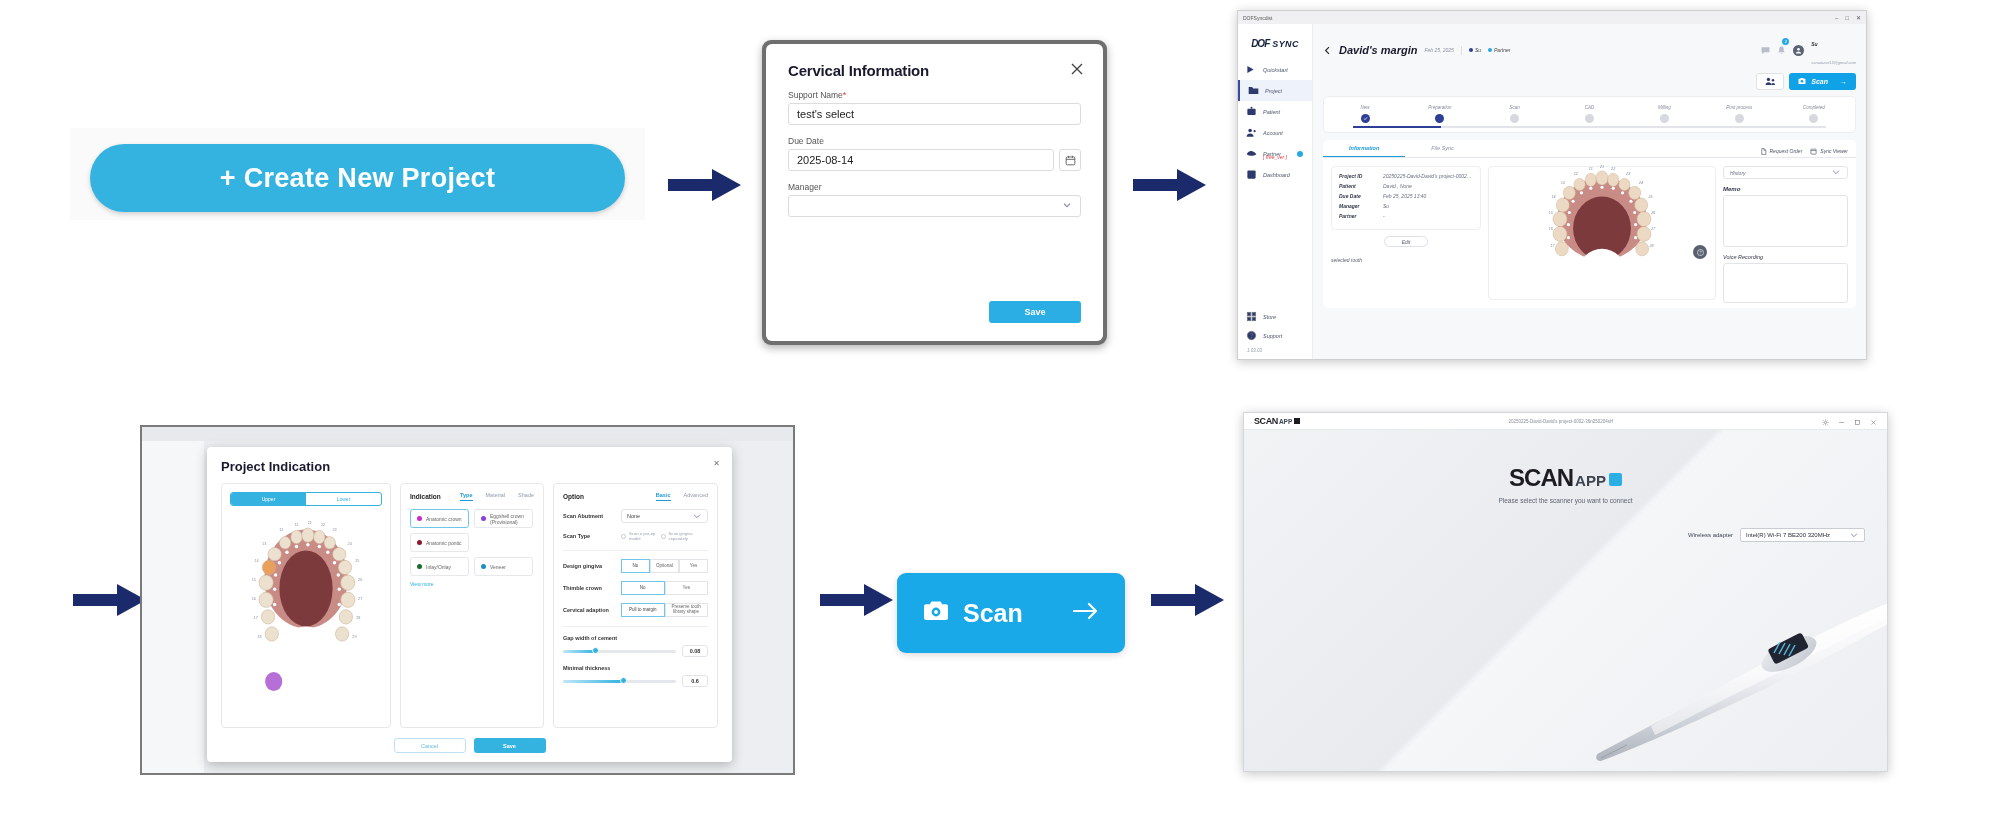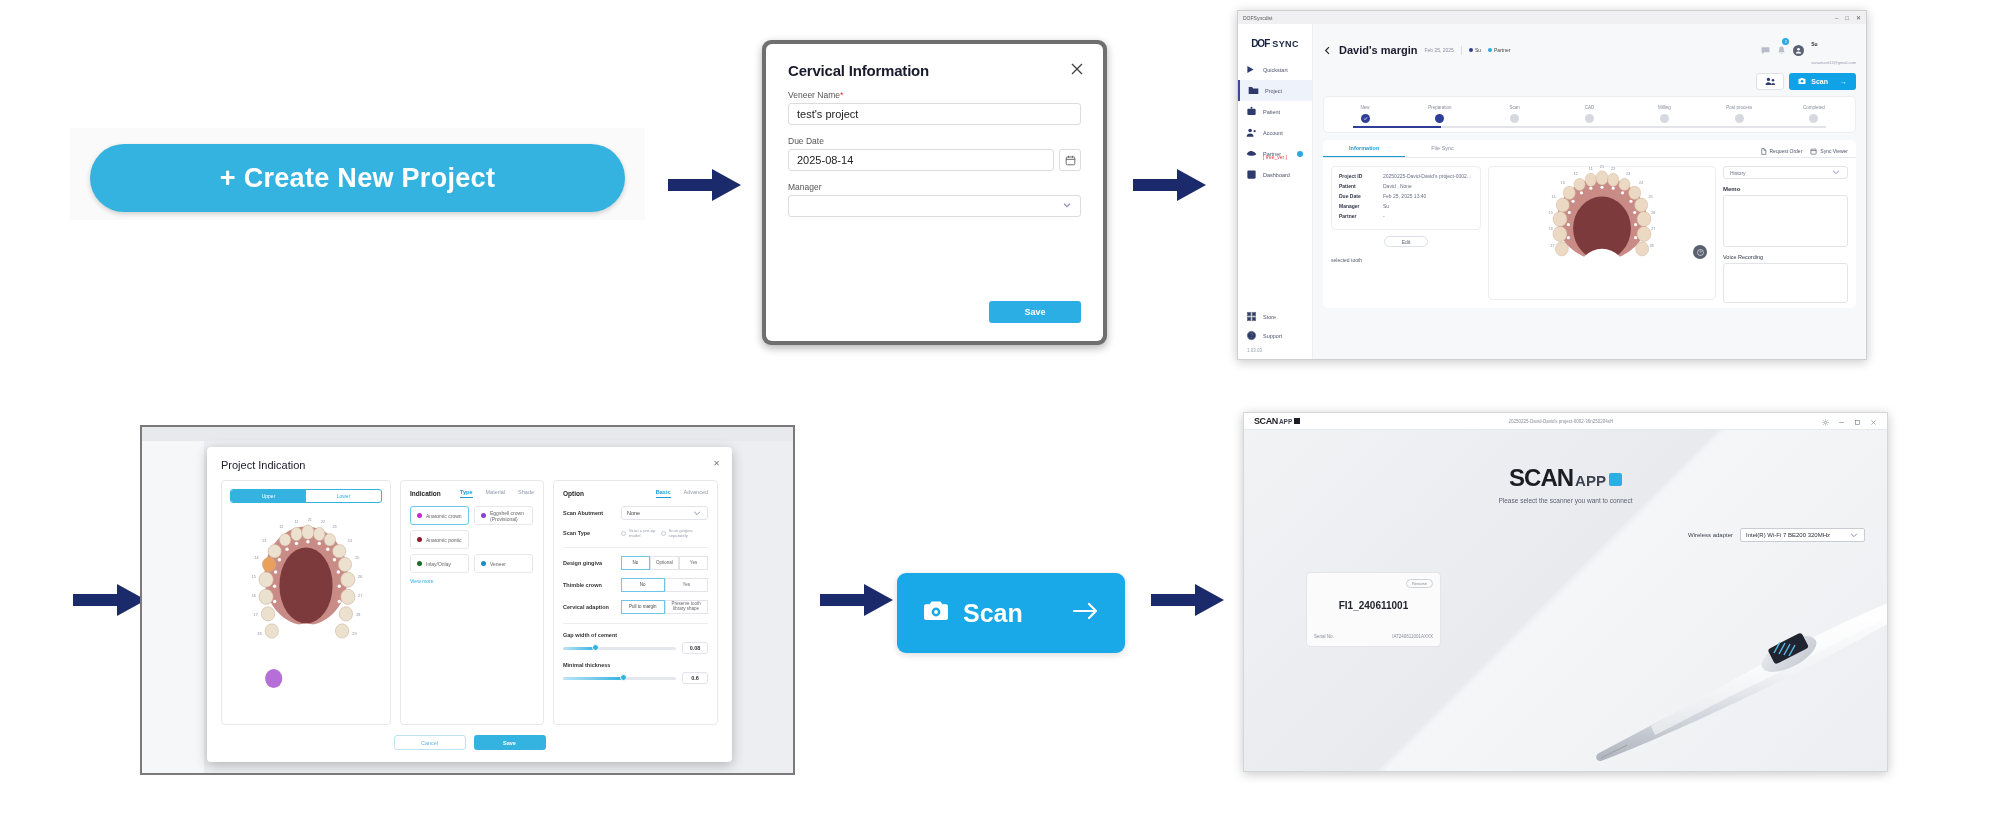--- a/index.html
+++ b/index.html
@@ -53,21 +53,21 @@
     display:flex; align-items:center; justify-content:center; cursor:pointer;
   }
 
   
   .win { background:#fff; box-shadow:0 2px 10px rgba(0,0,0,.22); position:absolute; }
   .win-bar { height:13px; background:#f0f0f2; display:flex; align-items:center; padding:0 5px; font-size:5px; color:#555; }
   .win-ctrl { margin-left:auto; display:flex; gap:7px; align-items:center; color:#555; font-size:6px; }
 
   
   .sync-win { left:1237px; top:10px; width:630px; height:350px; border:1px solid #cfcfcf; }
-  .sync-body { display:flex; height:calc(100% - 13px); background:#f7f8fa; }
+  .sync-body { display:flex; height:calc(100% - 13px); background:#f7f8fa;font-style:italic; }
   .sync-side { width:75px; background:#fff; border-right:1px solid #eee; padding-top:10px; position:relative; }
   .brand { display:flex; align-items:center; justify-content:center; gap:3px; padding:4px 0 10px; }
   .brand-mark { font-size:10px; font-weight:800; color:#16233f; letter-spacing:-1px; }
   .brand-txt { font-size:9px; font-weight:700; color:#16233f; letter-spacing:.4px; }
   .side-item { display:flex; align-items:center; gap:6px; padding:5px 8px; font-size:5.5px; color:#50556b; position:relative; }
   .side-item.active { background:#eef2fb; border-left:2px solid #3b4a9e; }
   .side-ico { width:11px; height:11px; display:flex; align-items:center; justify-content:center; }
   .side-ico svg { width:11px; height:11px; fill:#2d3a6b; }
   .side-dot { position:absolute; right:9px; width:6px; height:6px; border-radius:50%; background:#29a9e1; }
   .free-ver { position:absolute; top:130px; width:100%; text-align:center; font-size:5px; color:#e4393c; }
@@ -134,21 +134,21 @@
 
   
   .pind-bg { left:140px; top:425px; width:655px; height:350px; background:#7a7a7a; }
   .pind-inner { position:absolute; inset:2px; background:#eceef1; overflow:hidden; }
   .pind-ghost-side { position:absolute; left:0; top:14px; width:62px; bottom:0; background:#f6f7f9; }
   .pind-ghost-top { position:absolute; left:0; top:0; right:0; height:14px; background:#e7e9ec; }
   .pind-dialog {
     position:absolute; left:65px; top:20px; width:525px; height:315px;
     background:#fff; border-radius:4px; box-shadow:0 3px 12px rgba(0,0,0,.25); padding:12px 14px;
   }
-  .pind-title { font-size:11px; font-weight:400; color:#1a1a2e; }
+  .pind-title { font-size:13px; font-weight:700; color:#1a1a2e; }
   .pind-close { position:absolute; right:12px; top:12px; font-size:8px; color:#777; }
   .pind-cols { display:flex; gap:9px; margin-top:9px; height:245px; }
   .col-card { border:1px solid #e6e8ec; border-radius:4px; background:#fff; }
   .col-arch { width:170px; padding:8px; }
   .ul-toggle { display:flex; height:14px; border:1px solid #35b3e0; border-radius:3px; overflow:hidden; margin-bottom:6px; }
   .ul-toggle div { flex:1; display:flex; align-items:center; justify-content:center; font-size:5px; color:#35b3e0; }
   .ul-toggle div.on { background:#35b3e0; color:#fff; }
   .col-ind { flex:1; padding:8px 9px; }
   .ind-head { display:flex; align-items:center; }
   .ind-h-title { font-size:6.5px; font-weight:700; color:#222; }
@@ -234,23 +234,23 @@
     <div class="pi-dialog">
       <div class="pi-title">Cervical Information</div>
       <div class="pi-close">
         <svg viewBox="0 0 16 16" stroke-width="1.4">
             <path d="M3 3 L13 13 M13 3 L3 13"></path>
           </svg>
       </div>
 
 
       <div class="fld">
-        <div class="fld-label"><span>Veneer Name</span><span class="req">*</span></div>
+        <div class="fld-label"><span>Support Name</span><span class="req">*</span></div>
         <div class="fld-row">
-          <div class="fld-input">test's project</div>
+          <div class="fld-input">test's select</div>
         </div>
       </div>
 
       <div class="fld">
         <div class="fld-label">Due Date</div>
         <div class="fld-row">
           <div class="fld-input">2025-08-14</div>
           <div class="fld-btn">
             <svg viewBox="0 0 14 14" stroke-width="1.1">
                 <rect x="1.5" y="2.5" width="11" height="10" rx="1.5"></rect>
@@ -886,28 +886,20 @@
       <div class="sa-adapter">
         <span class="sa-ad-lb">Wireless adapter</span>
         <span class="sa-ad-sel">
           <span>Intel(R) Wi-Fi 7 BE200 320MHz</span>
           <span class="sel-caret"><svg viewBox="0 0 12 12" stroke-width="1.2" stroke="#6b7280" fill="none">
                 <path d="M2.5 4.5 L6 8 L9.5 4.5"></path>
               </svg></span>
         </span>
       </div>
 
-      <div class="sa-card">
-        <div class="sa-rename">Rename</div>
-        <div class="sa-devname">FI1_240611001</div>
-        <div class="sa-serial">
-          <span>Serial No.</span>
-          <span>IAT240611001AXXX</span>
-        </div>
-      </div>
 
       <svg class="wand" viewBox="0 0 300 180">
         <defs>
           <linearGradient id="wandG" x1="0" y1="0" x2="0" y2="1">
             <stop offset="0" stop-color="#ffffff"></stop>
               <stop offset=".45" stop-color="#f2f3f6"></stop>
             <stop offset=".75" stop-color="#cfd3da"></stop>
               <stop offset="1" stop-color="#aeb3bc"></stop>
           </linearGradient>
           <linearGradient id="tipG" x1="0" y1="0" x2="1" y2="1">

